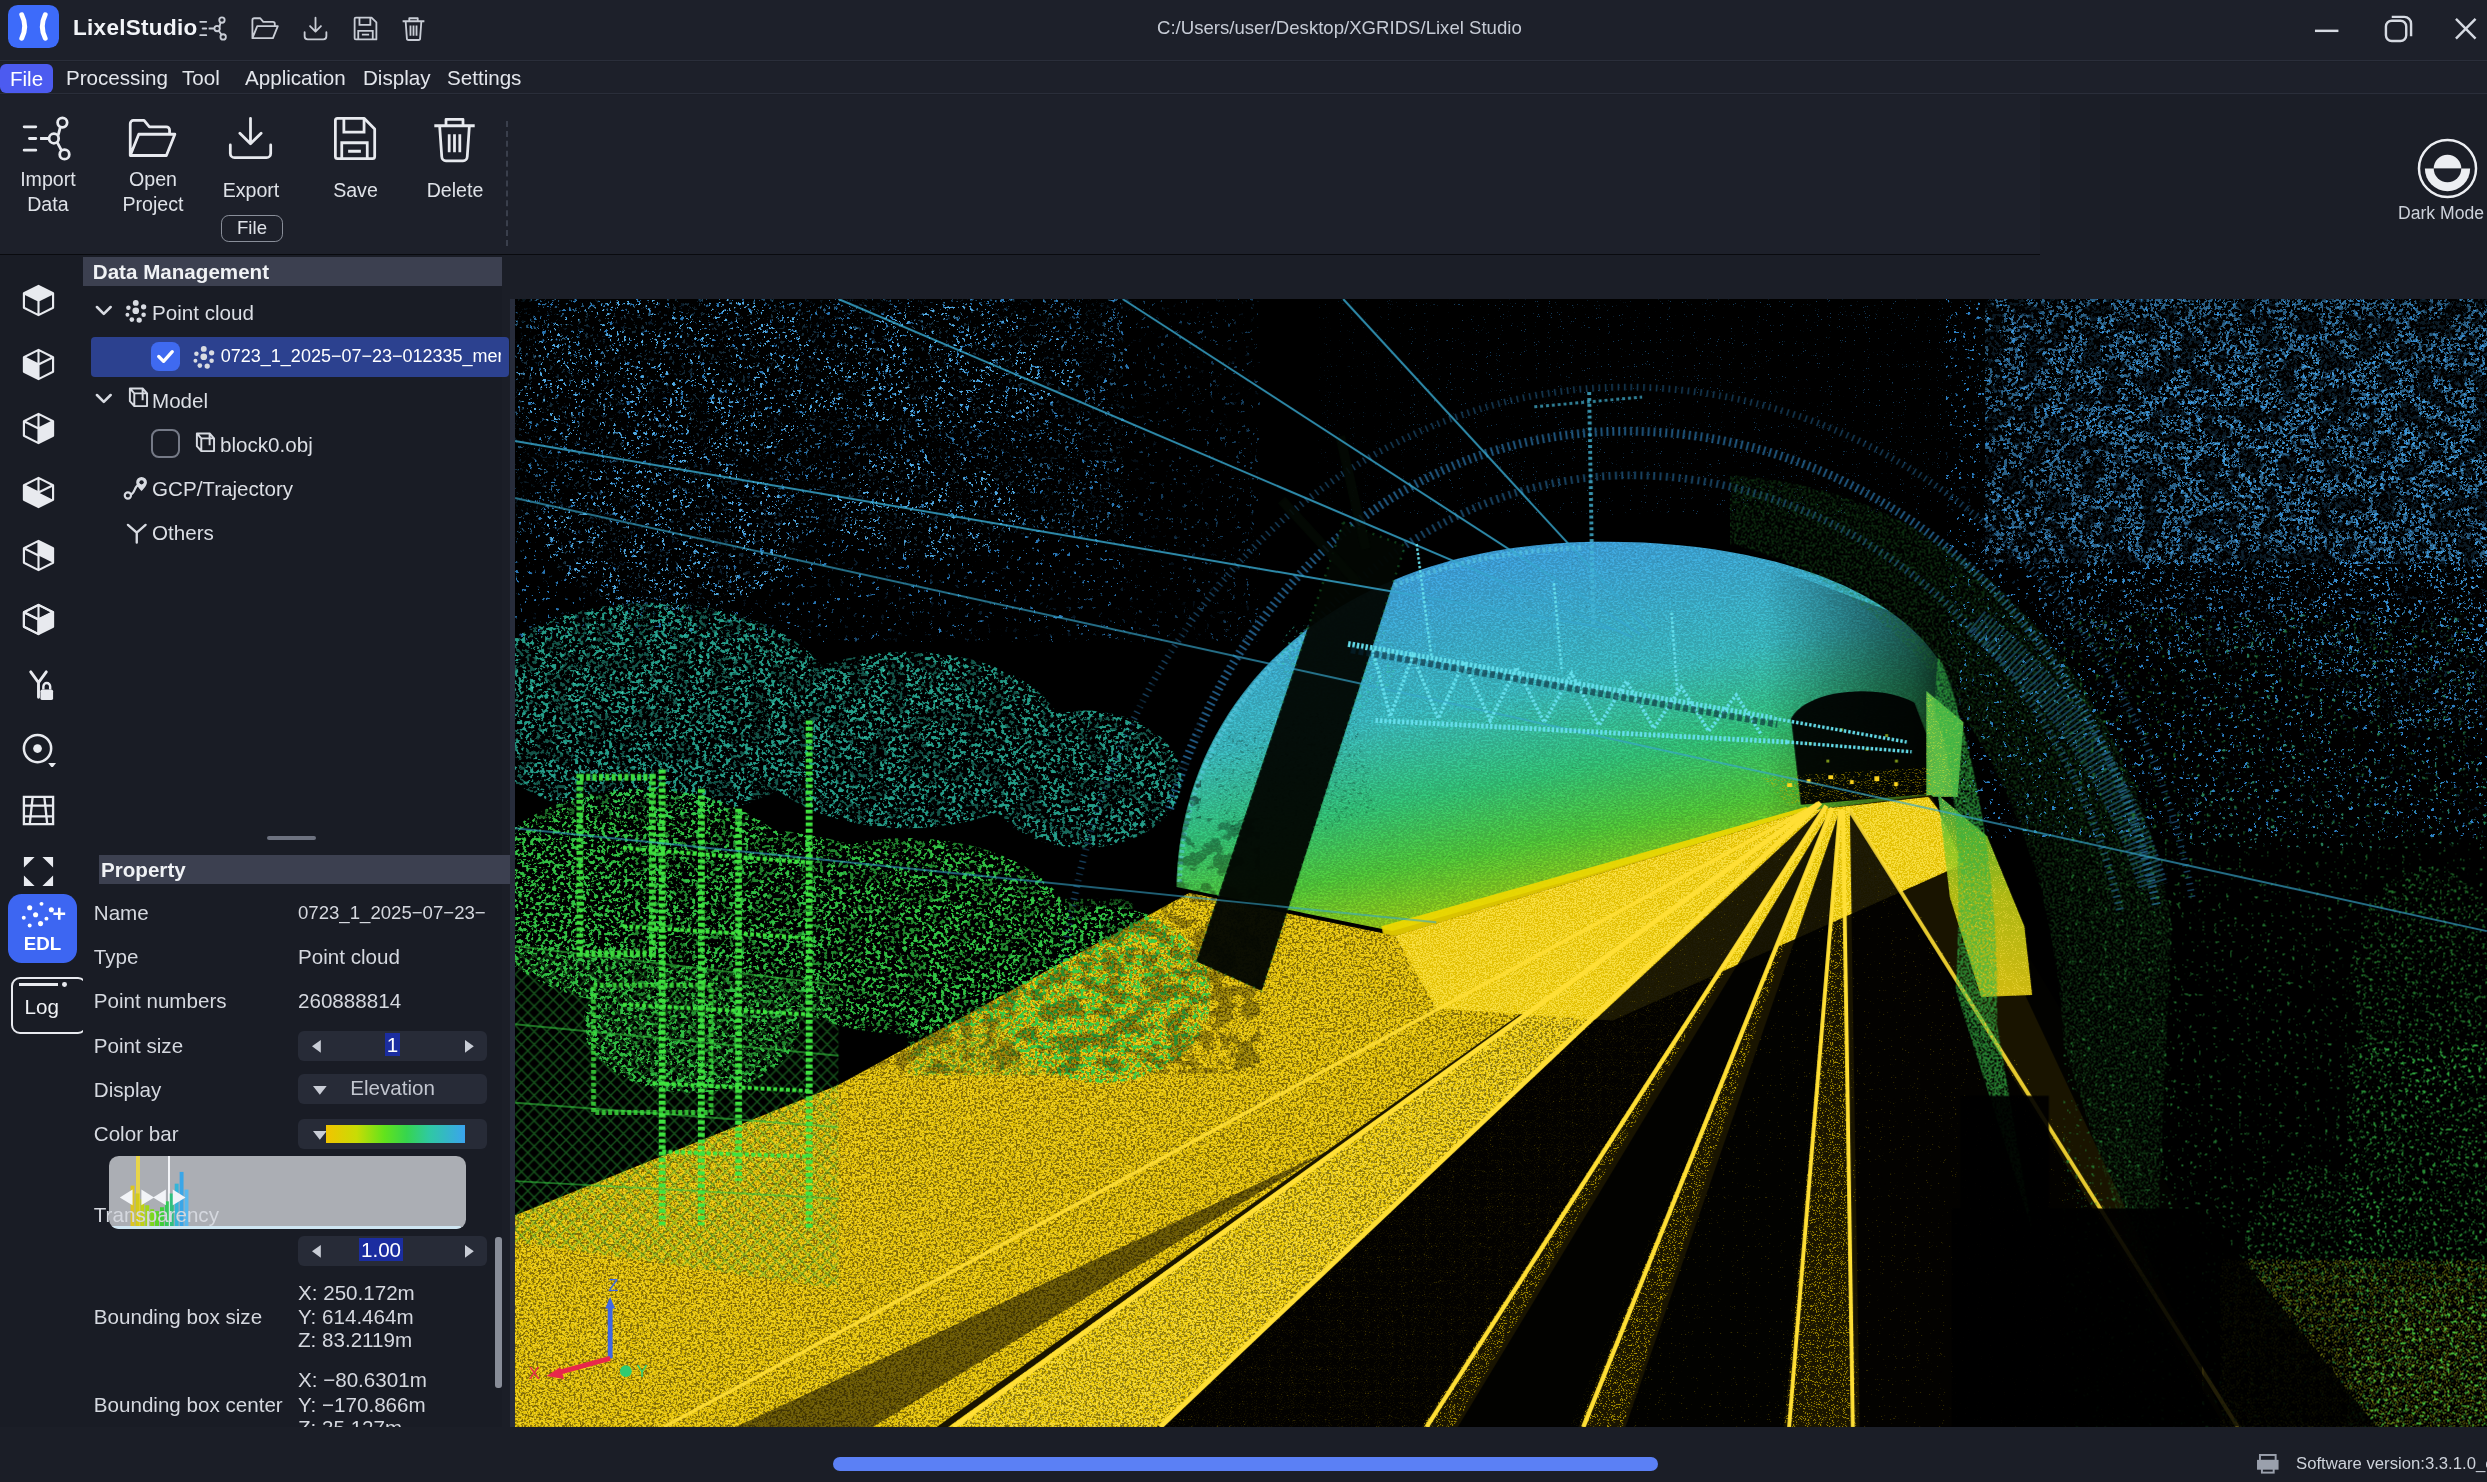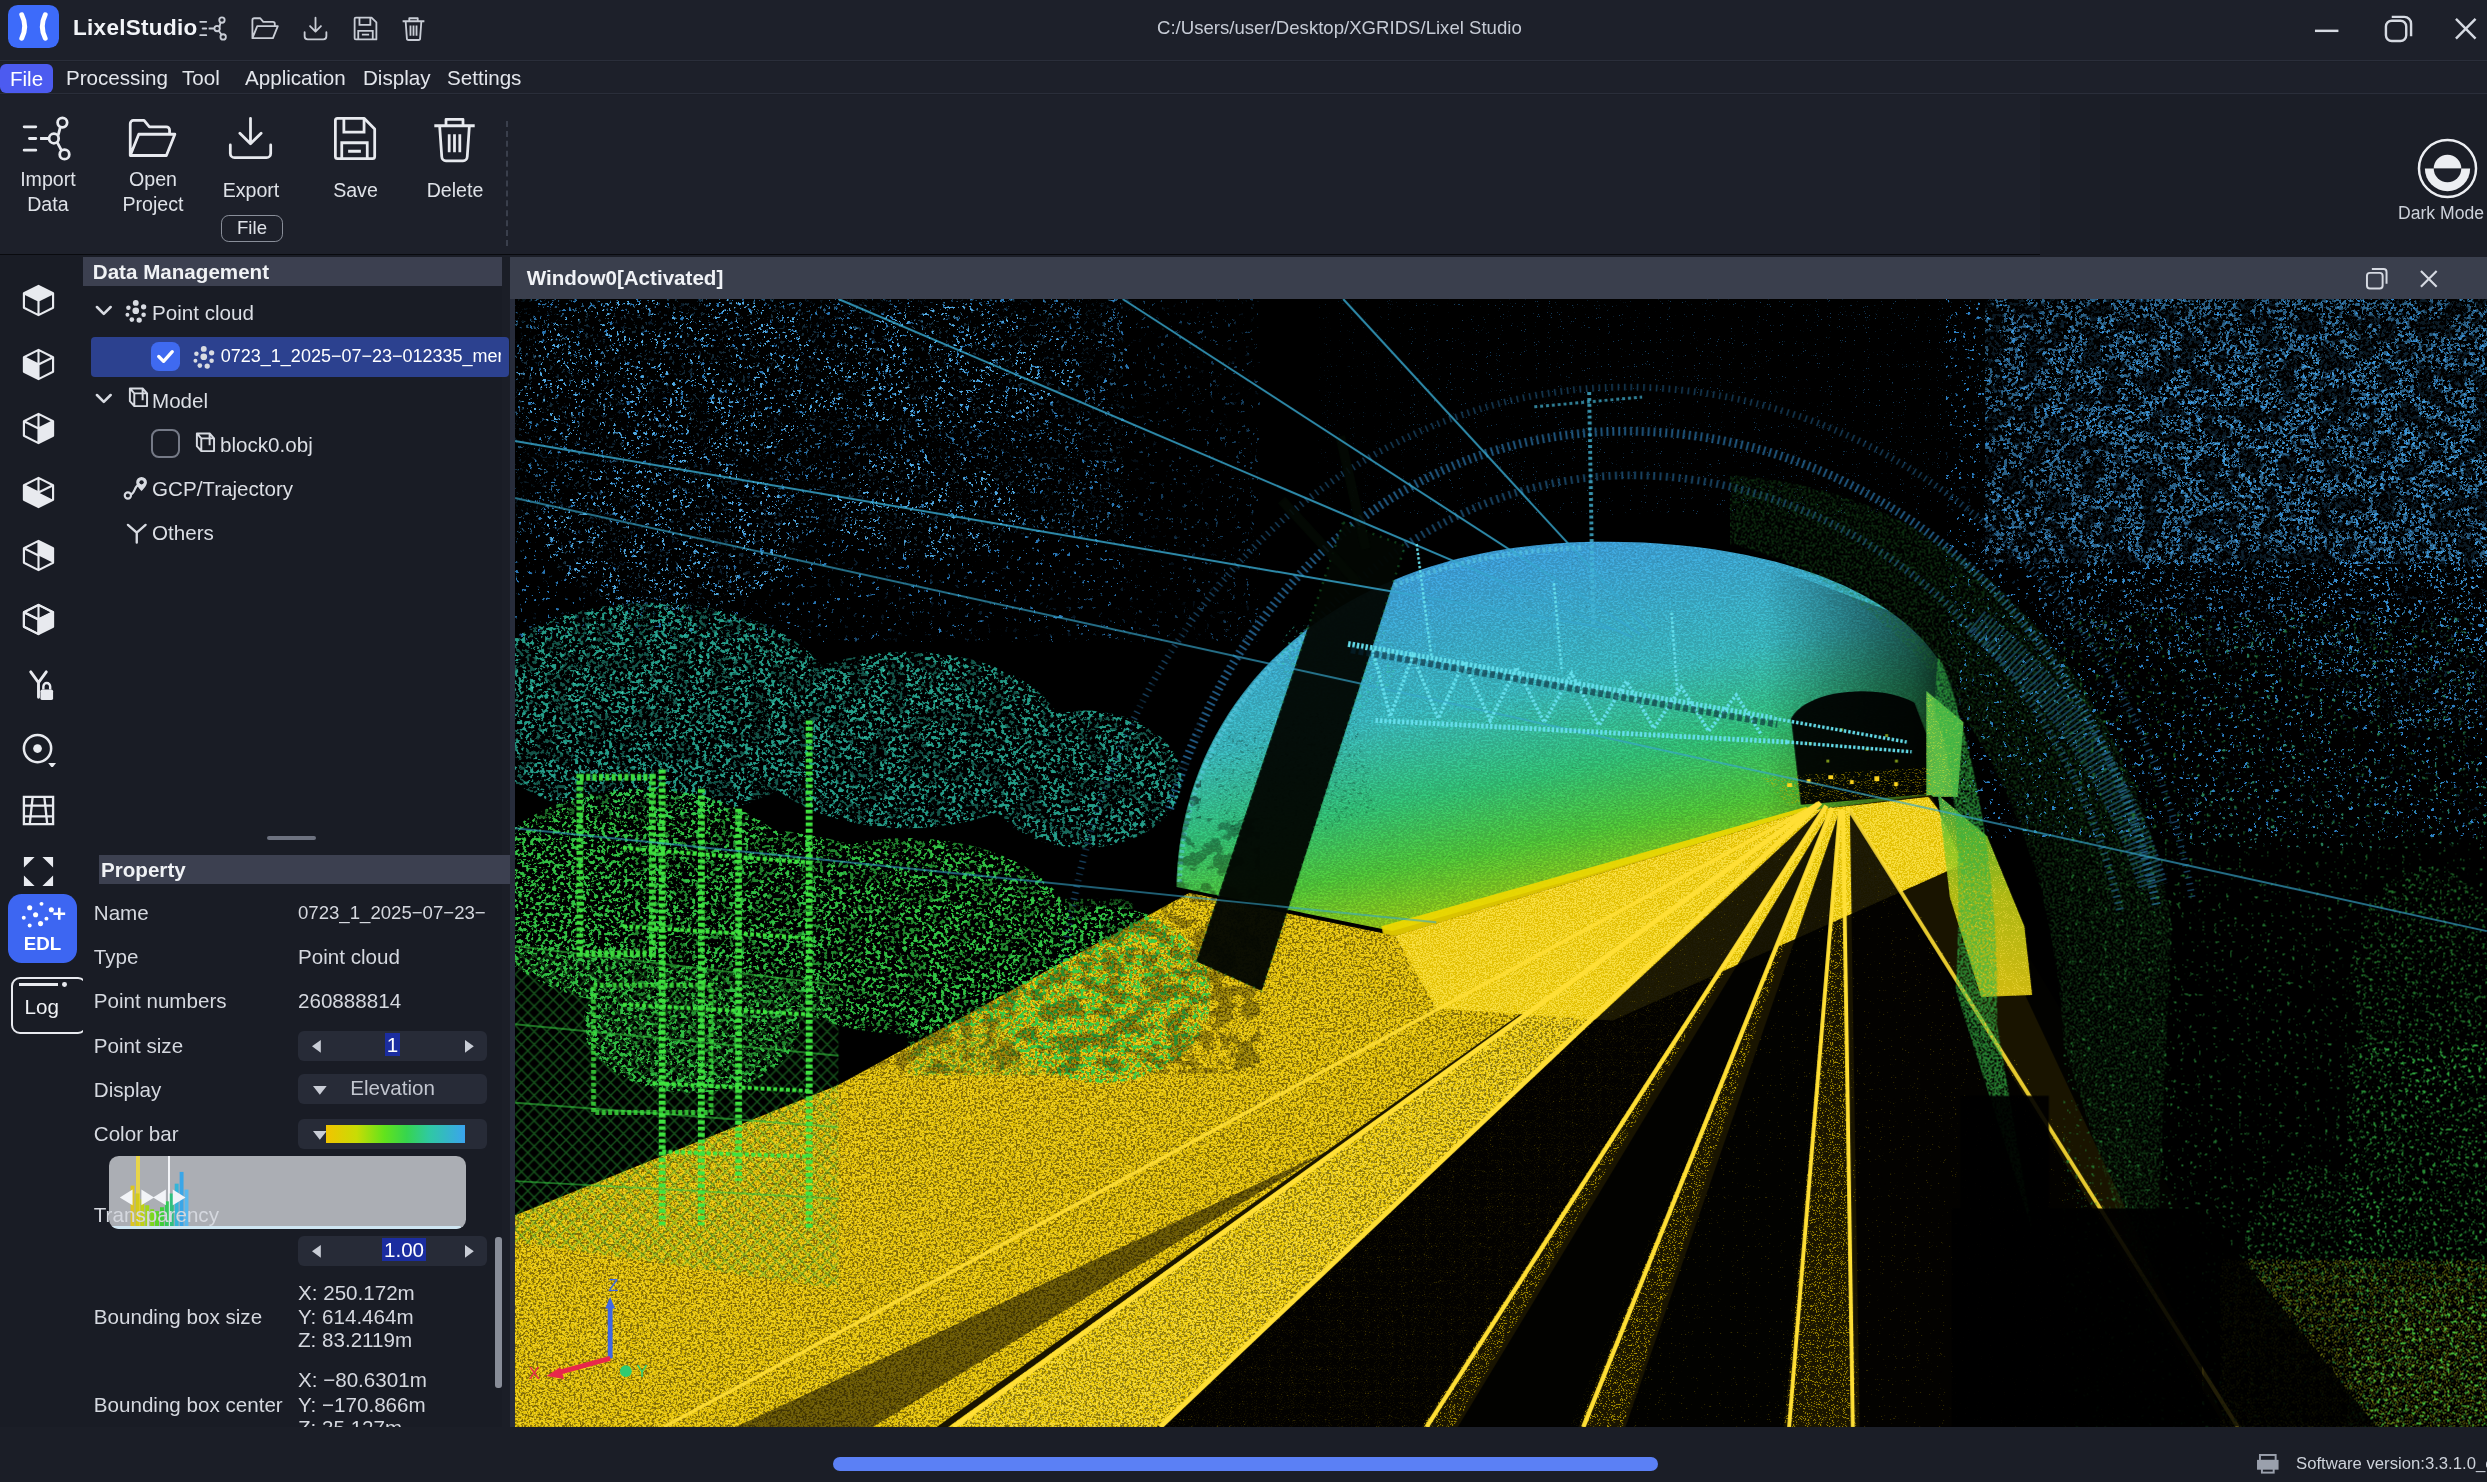--- a/index.html
+++ b/index.html
@@ -326,46 +326,36 @@
           <path d="M65 34 L78 42 L65 50 Z"></path>
         </g>
       </svg>
       <div class="abs" style="left:3.9px;top:70px;width:349px;height:2.9px;background:#cfe6f2;border-radius:2px;"></div>
     </div>
     <div class="plab abs" style="top:948px;">Transparency</div>
     <div class="pctl abs" style="top:981px;">
       <svg class="abs" style="left:11.8px;top:7.8px" width="11.8" height="14.7" viewBox="0 0 12 15">
           <path d="M11 1 L2 7.5 L11 14 Z" fill="#c9cdd6"></path>
         </svg>
-      <div class="abs" style="left:0;top:2px;width:212px;text-align:center;font-size:20.6px;"><span style="background:#1b2da0;color:#fff;padding:0 2px;">1.00</span></div>
+      <div class="abs" style="left:0;top:2px;width:166px;text-align:center;font-size:20.6px;"><span style="background:#1b2da0;color:#fff;padding:0 2px;">1.00</span></div>
       <svg class="abs" style="left:166px;top:7.8px" width="11.8" height="14.7" viewBox="0 0 12 15">
           <path d="M1 1 L10 7.5 L1 14 Z" fill="#c9cdd6"></path>
         </svg>
     </div>
     <div class="plab abs" style="top:1050px;">Bounding box size</div>
     <div class="pval abs" style="top:1026px;">X: 250.172m</div>
     <div class="pval abs" style="top:1050px;">Y: 614.464m</div>
     <div class="pval abs" style="top:1073px;">Z: 83.2119m</div>
     <div class="plab abs" style="top:1138px;">Bounding box center</div>
     <div class="pval abs" style="top:1113px;">X: −80.6301m</div>
     <div class="pval abs" style="top:1138px;">Y: −170.866m</div>
     <div class="pval abs" style="top:1161px;">Z: 35.127m</div>
     <div class="abs" style="left:412px;top:982px;width:6.9px;height:151px;background:#888d98;border-radius:2.9px;"></div>
   </div>
 
-  <div id="vptitle" class="abs">
-      <div id="vptext" class="abs">Window0[Activated]</div>
-    <svg class="abs" style="left:1855px;top:9.8px" width="23.5" height="23.5" viewBox="0 0 24 24" fill="none" stroke="#d6dae2" stroke-width="2">
-      <rect x="2" y="6" width="16" height="16" rx="3"></rect>
-        <path d="M7 2 h12 a3 3 0 0 1 3 3 v12"></path>
-    </svg>
-    <svg class="abs" style="left:1908px;top:10.8px" width="21.6" height="21.6" viewBox="0 0 22 22">
-      <path d="M3 3 L19 19 M19 3 L3 19" stroke="#d6dae2" stroke-width="2.2"></path>
-    </svg>
-  </div>
   <div id="vpscene" class="abs">
   <svg width="1972" height="1128" viewBox="0 0 2012 1151">
     <defs>
       <filter id="dustS" x="-2%" y="-2%" width="104%" height="104%">
         <feTurbulence type="fractalNoise" baseFrequency="0.9" numOctaves="2" seed="3" result="n"></feTurbulence>
         <feColorMatrix in="n" type="matrix" values="0 0 0 0 0 0 0 0 0 0 0 0 0 0 0 0 0 0 14 -10.2" result="a"></feColorMatrix>
         <feComposite in="SourceGraphic" in2="a" operator="in"></feComposite>
       </filter>
       <filter id="dustM" x="-2%" y="-2%" width="104%" height="104%">
         <feTurbulence type="fractalNoise" baseFrequency="0.9" numOctaves="2" seed="8" result="n"></feTurbulence>

